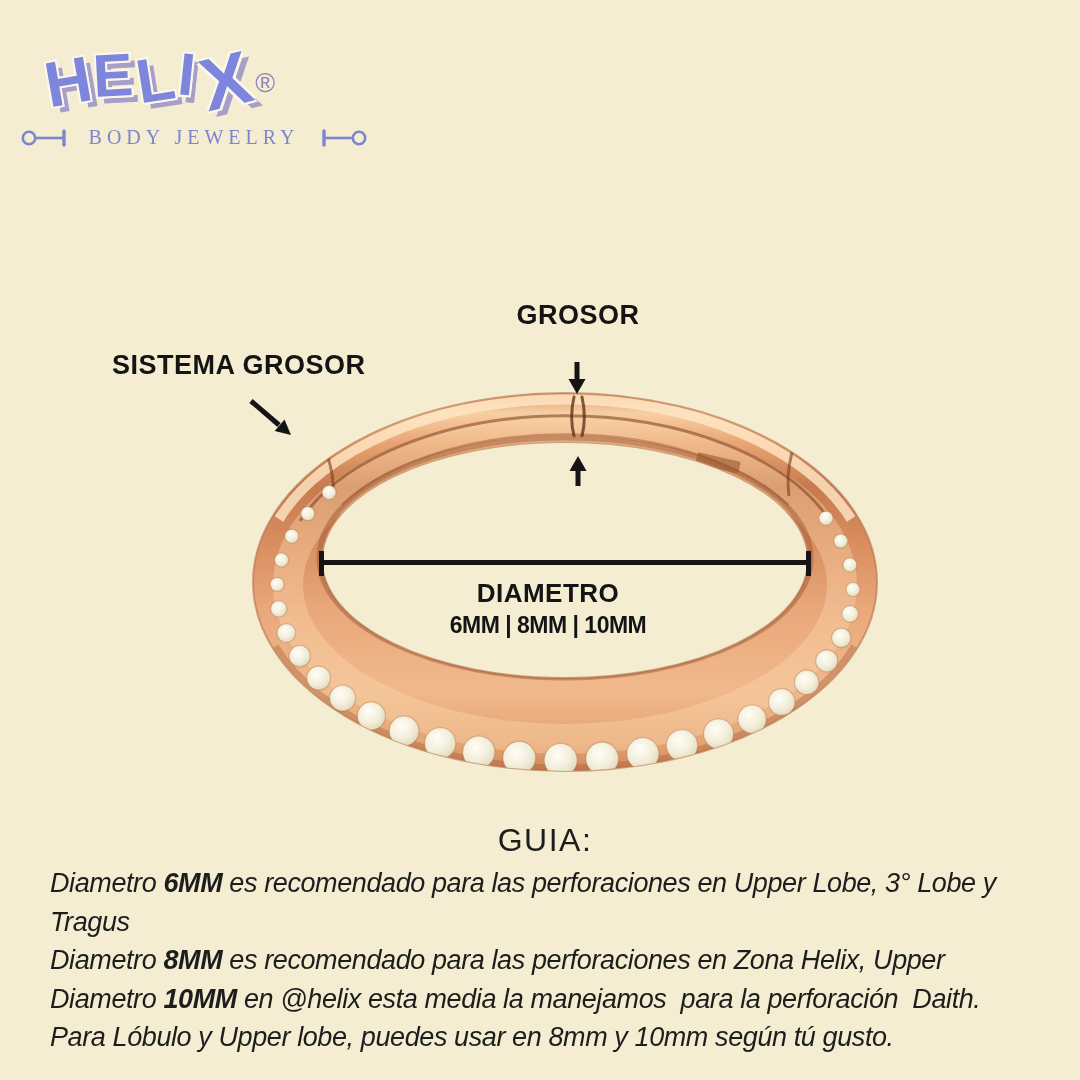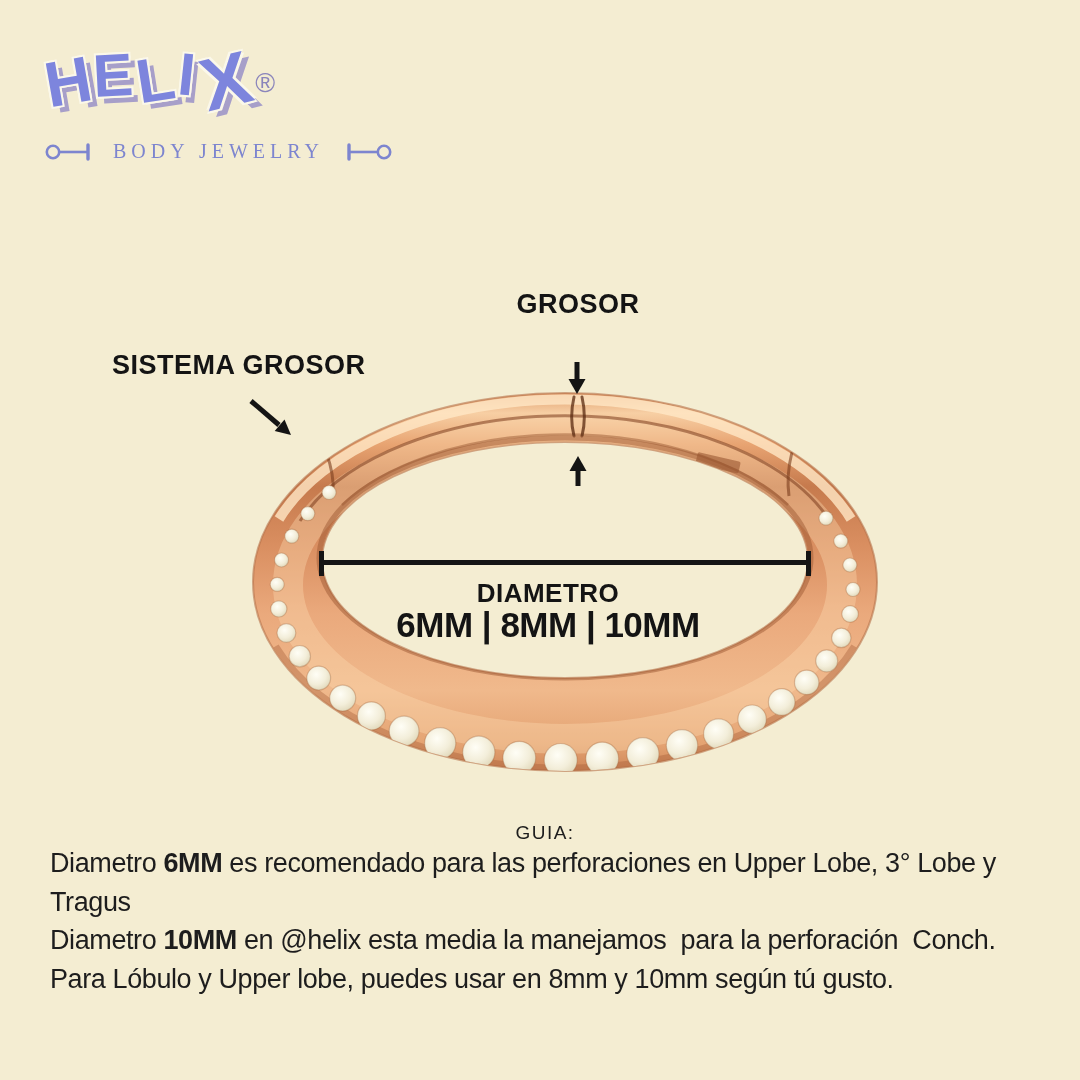--- a/index.html
+++ b/index.html
@@ -25,46 +25,46 @@
   .brand-word span:nth-child(1){font-size:64px;transform:rotate(-10deg) translateY(6px);}
   .brand-word span:nth-child(2){font-size:60px;transform:rotate(-3deg) translateY(-2px);margin-left:4px;}
   .brand-word span:nth-child(3){font-size:62px;transform:rotate(-9deg) translateY(3px);margin-left:4px;}
   .brand-word span:nth-child(4){font-size:60px;transform:rotate(6deg) translateY(-3px);margin-left:5px;}
   .brand-word span:nth-child(5){font-size:74px;transform:rotate(-14deg) translateY(9px);margin-left:5px;}
   .reg{
     position:absolute;top:38px;margin-left:8px;
     font-size:27px;color:#8b85bb;font-weight:400;
   }
   .logo-sub{
-    margin-top:14px;display:flex;align-items:center;
+    display:flex;align-items:center;justify-content:center;
     gap:17px;width:300px;
   }
   .sub-text{
     font-family:"Liberation Serif", serif;
     font-size:20px;letter-spacing:5px;color:#7d85cf;font-weight:500;
     white-space:nowrap;
   }
   .barbell{flex:0 0 auto;}
 
   
   .ann{position:absolute;color:#141414;font-weight:700;}
-  .grosor{left:578px;top:287px;transform:translateX(-50%);text-align:center;
+  .grosor{left:578px;top:298px;transform:translateX(-50%);text-align:center;
           font-size:27px;line-height:34px;letter-spacing:.5px;white-space:nowrap;}
   .sistema{left:112px;top:350px;font-size:27px;letter-spacing:.5px;white-space:nowrap;}
   .diametro{left:548px;top:578px;transform:translateX(-50%);text-align:center;white-space:nowrap;}
   .diametro .dia-title{font-size:26px;line-height:30px;letter-spacing:.5px;}
-  .diametro .dia-value{font-size:35px;line-height:34px;letter-spacing:-0.5px;}
+  .diametro .dia-value{font-size:23px;line-height:34px;letter-spacing:-0.5px;}
 
   
   .scene{position:absolute;left:0;top:0;width:1080px;height:1080px;}
 
   
   .guide{position:absolute;left:50px;right:40px;top:822px;color:#1d1d1d;}
-  .guide-title{text-align:center;font-size:19px;font-weight:400;letter-spacing:1.5px;}
-  .guide-line{font-size:27px;line-height:38.5px;font-weight:400;letter-spacing:-0.4px;white-space:pre;}
+  .guide-title{text-align:center;font-size:32px;font-weight:400;letter-spacing:1.5px;margin-bottom:5px;}
+  .guide-line{font-size:27px;line-height:38.5px;font-weight:400;letter-spacing:-0.4px;white-space:pre;font-style:italic;}
   .guide-line .b{font-weight:700;}
 </style>
 </head>
 <body>
 
 <div class="canvas">
 
   <div class="logo">
     <div class="brand-row">
       <div class="brand-word"><span>H</span><span>E</span><span>L</span><span>I</span><span>X</span></div><span class="reg">®</span>
@@ -197,18 +197,19 @@
   <div class="ann diametro">
     <div class="dia-title">DIAMETRO</div>
     <div class="dia-value">6MM | 8MM | 10MM</div>
   </div>
 
   <div class="guide">
     <div class="guide-title">GUIA:</div>
     <div class="guide-lines">
         <div class="guide-line"><span>Diametro </span><span class="b">6MM</span><span> es recomendado para las perforaciones en Upper Lobe, 3° Lobe y</span></div>
         <div class="guide-line"><span>Tragus</span></div>
-        <div class="guide-line"><span>Diametro </span><span class="b">10MM</span><span> en @helix esta media la manejamos  para la perforación  Conch.</span></div>
+        <div class="guide-line"><span>Diametro </span><span class="b">8MM</span><span> es recomendado para las perforaciones en Zona Helix, Upper</span></div>
+        <div class="guide-line"><span>Diametro </span><span class="b">10MM</span><span> en @helix esta media la manejamos  para la perforación  Daith.</span></div>
         <div class="guide-line"><span>Para Lóbulo y Upper lobe, puedes usar en 8mm y 10mm según tú gusto.</span></div>
       </div>
   </div>
 
 </div>
 
 </body></html>

